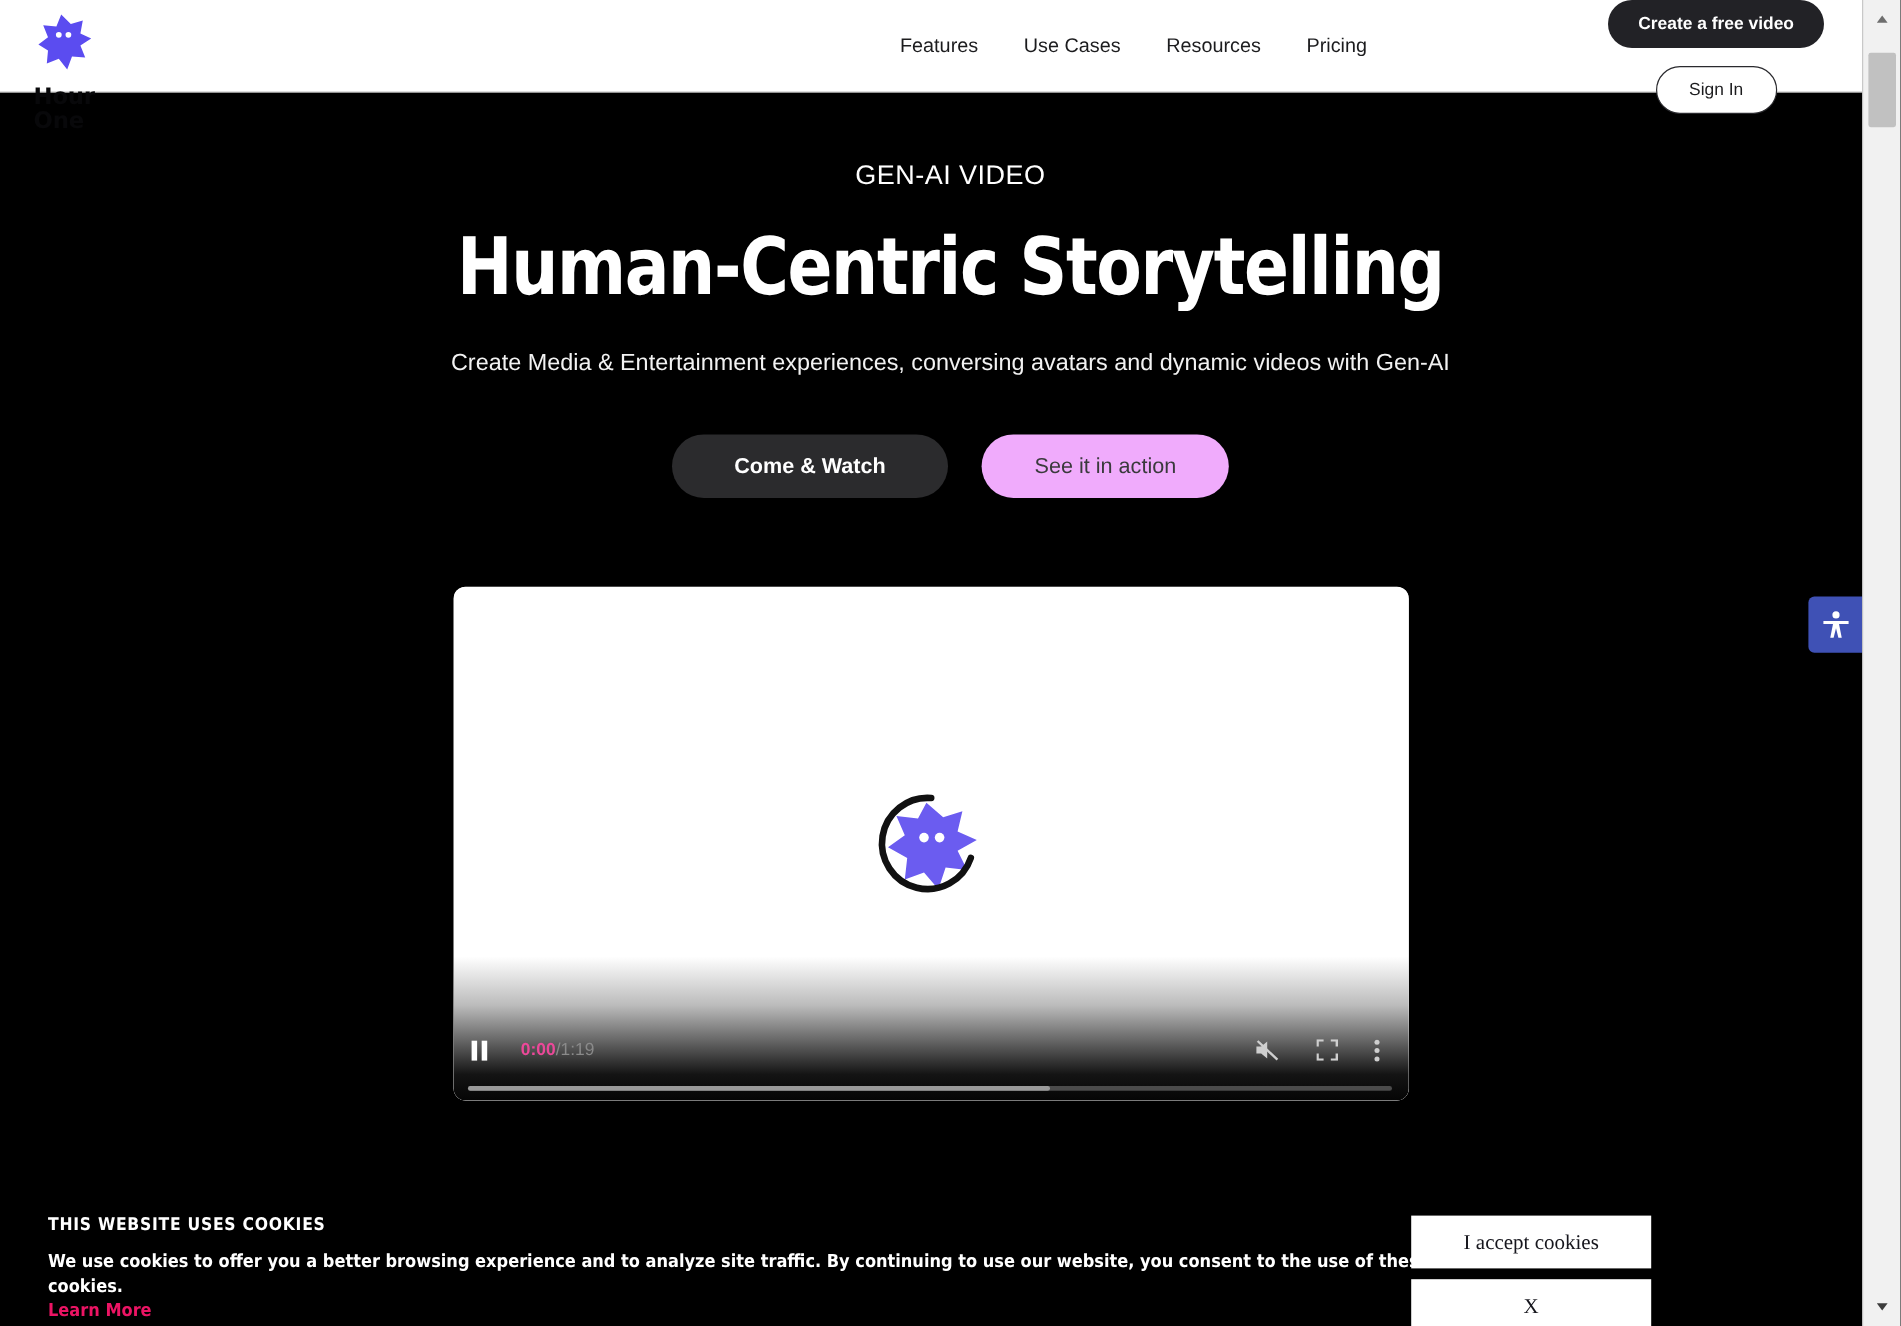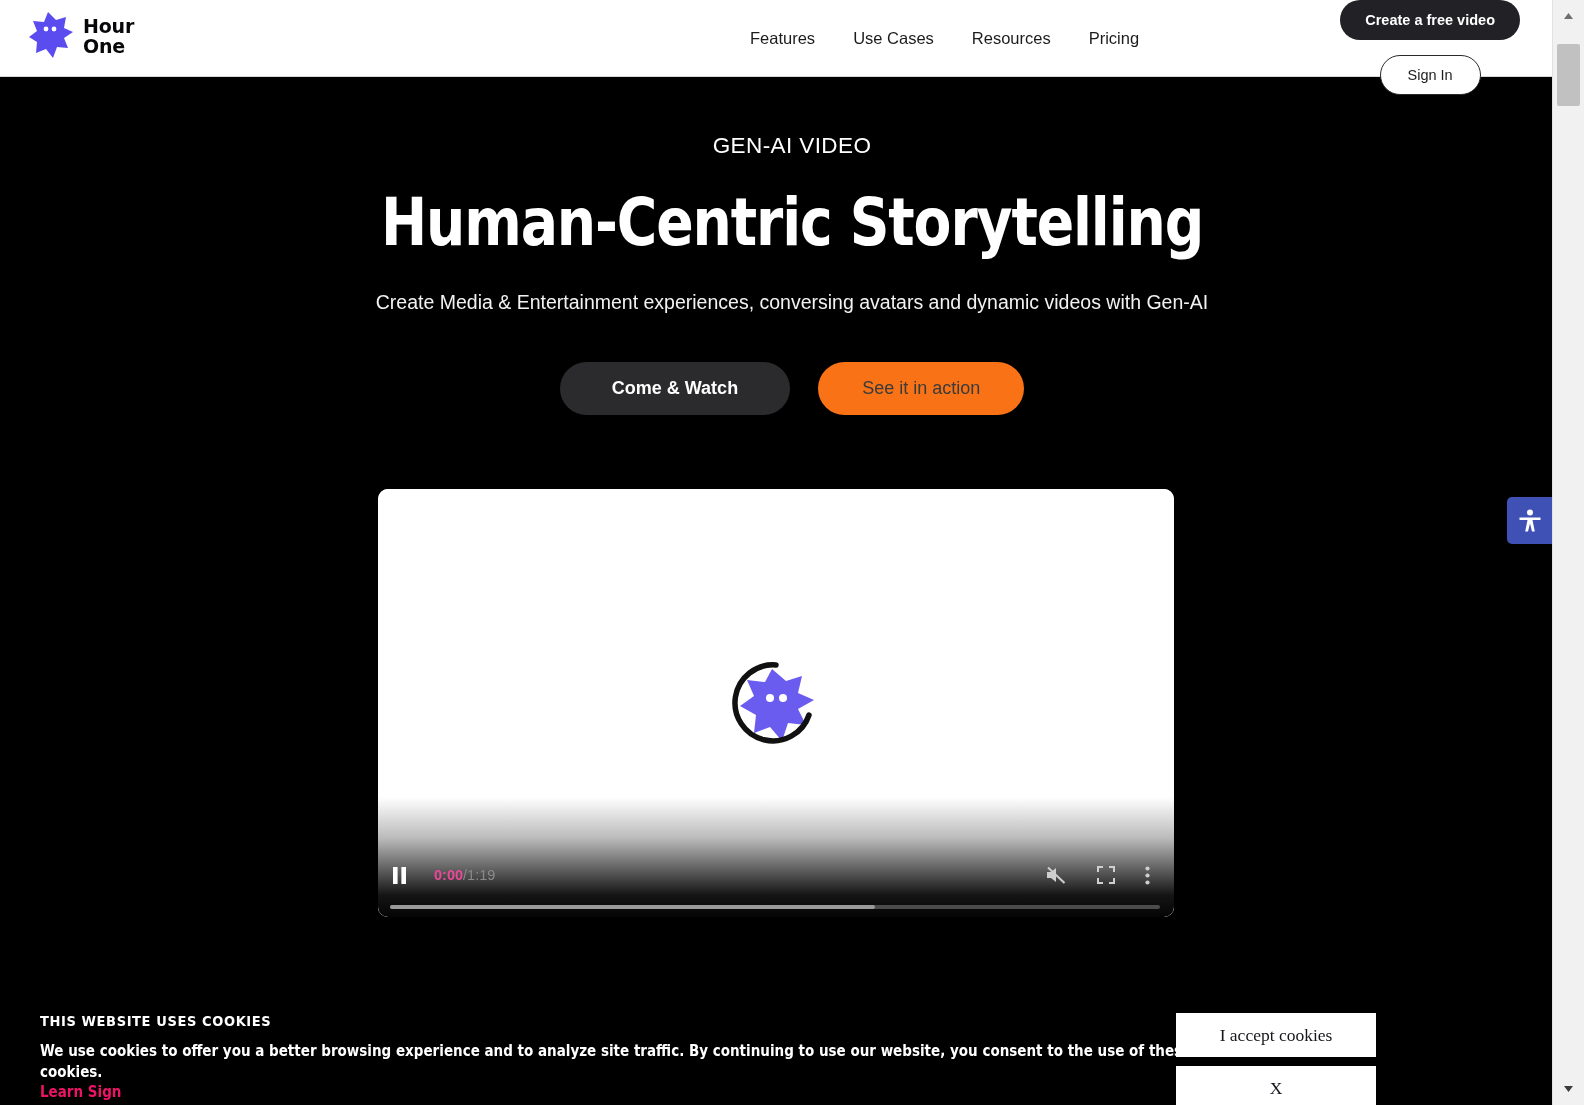--- a/index.html
+++ b/index.html
@@ -43,20 +43,21 @@
   }
 
   .brand {
     position: absolute;
     left: 28px;
     top: 10px;
     display: flex;
     align-items: center;
     gap: 9px;
     text-decoration: none;
+    flex-direction: column;
   }
   .brand-mark {
     width: 46px;
     height: 52px;
     display: block;
   }
   .brand-word {
     font-family: "DejaVu Sans", sans-serif;
     font-weight: 700;
     font-size: 19px;
@@ -166,21 +167,21 @@
     color: #ffffff;
     font-size: 18px;
     font-weight: 700;
     border: none;
     border-radius: 40px;
     padding: 16px 52px;
     cursor: pointer;
     font-family: "Liberation Sans", sans-serif;
   }
   .cta-light {
-    background: #f97316;
+    background: #f0abfc;
     color: #3a3a3c;
     font-size: 18px;
     border: none;
     border-radius: 40px;
     padding: 16px 44px;
     cursor: pointer;
     font-family: "Liberation Sans", sans-serif;
   }
 
   
@@ -467,21 +468,21 @@
       <svg width="26" height="26" viewBox="0 0 26 26">
         <circle cx="13" cy="4.4" r="3" fill="#ffffff"></circle>
         <path d="M2.5 9.5 H23.5 V12 H15.5 L17.8 23.5 H15 L13 15.5 L11 23.5 H8.2 L10.5 12 H2.5 Z" fill="#ffffff"></path>
       </svg>
     </div>
 
     <div class="cookie-banner">
       <div class="cookie-text-block">
         <div class="cookie-title">THIS WEBSITE USES COOKIES</div>
         <div class="cookie-body">We use cookies to offer you a better browsing experience and to analyze site traffic. By continuing to use our website, you consent to the use of these cookies.</div>
-        <a class="cookie-learn">Learn Sign</a>
+        <a class="cookie-learn">Learn More</a>
       </div>
       <div class="cookie-actions">
         <button class="cookie-btn">I accept cookies</button>
         <button class="cookie-btn">X</button>
       </div>
     </div>
 
   </div>
 
   <div class="scrollbar">

